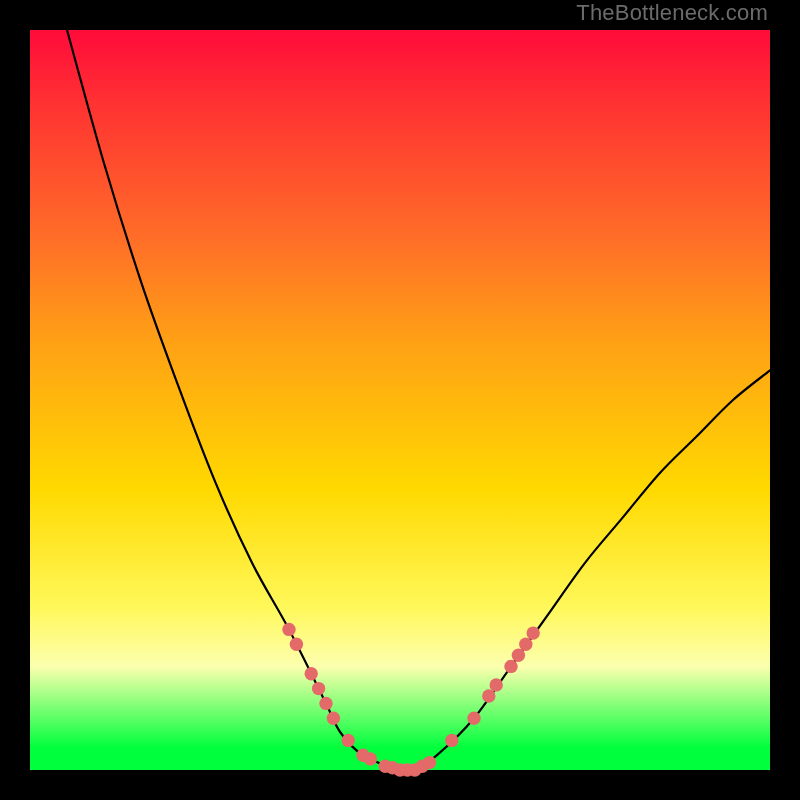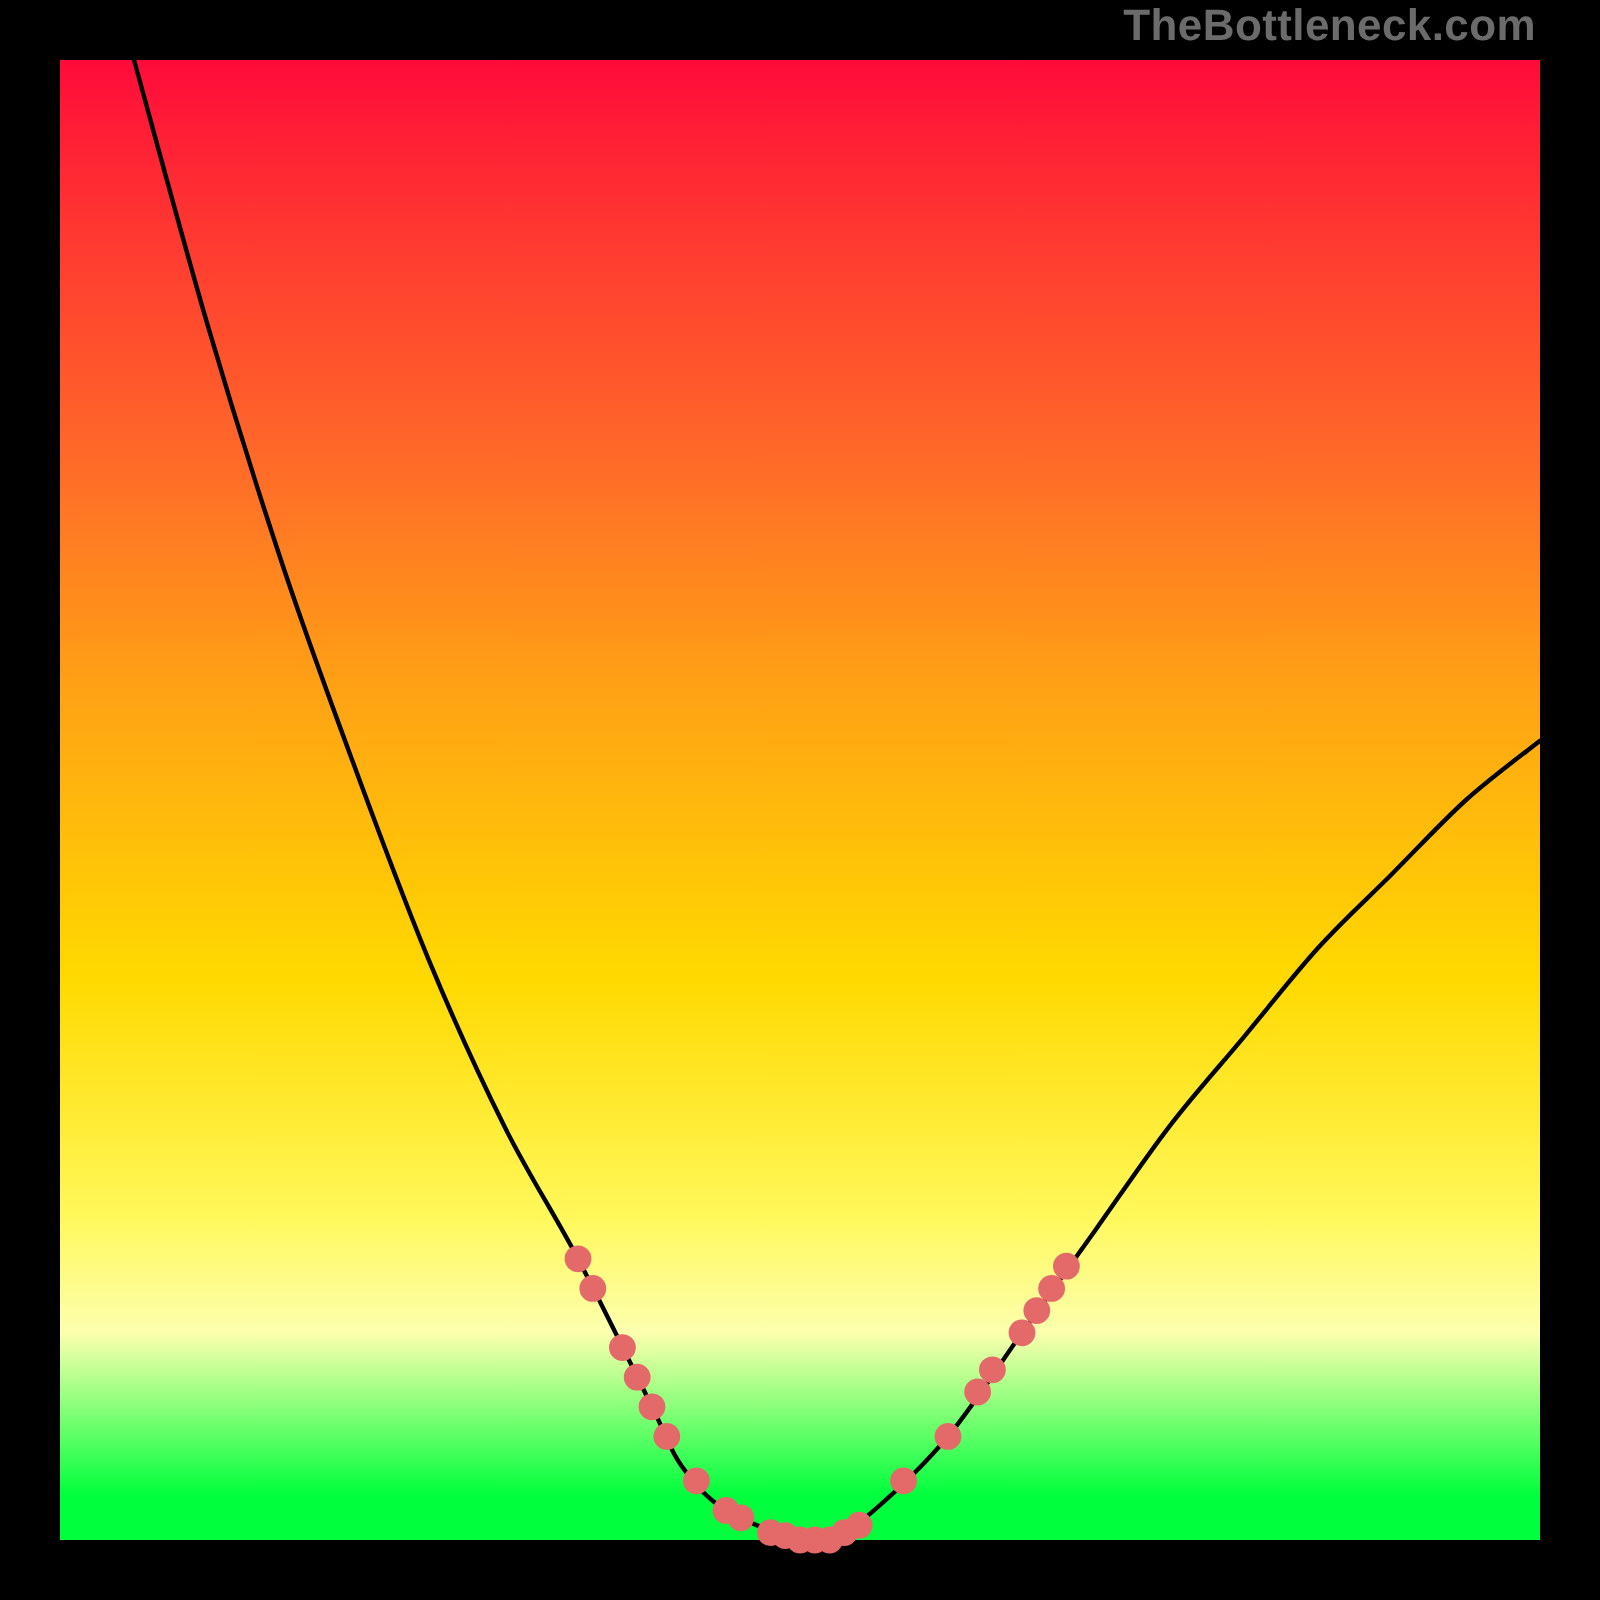--- a/index.html
+++ b/index.html
@@ -36,21 +36,21 @@
       #00ff3c 100%
     );
   }
   .watermark {
     position: absolute;
     top: 0;
     right: 32px;
     color: #6b6b6b;
     font-size: 22px;
     letter-spacing: 0.2px;
-    font-weight: 700;
+    font-weight: 400;
   }
   svg.curve {
     position: absolute;
     left: 0;
     top: 0;
     width: 740px;
     height: 740px;
     overflow: visible;
   }
 </style>

